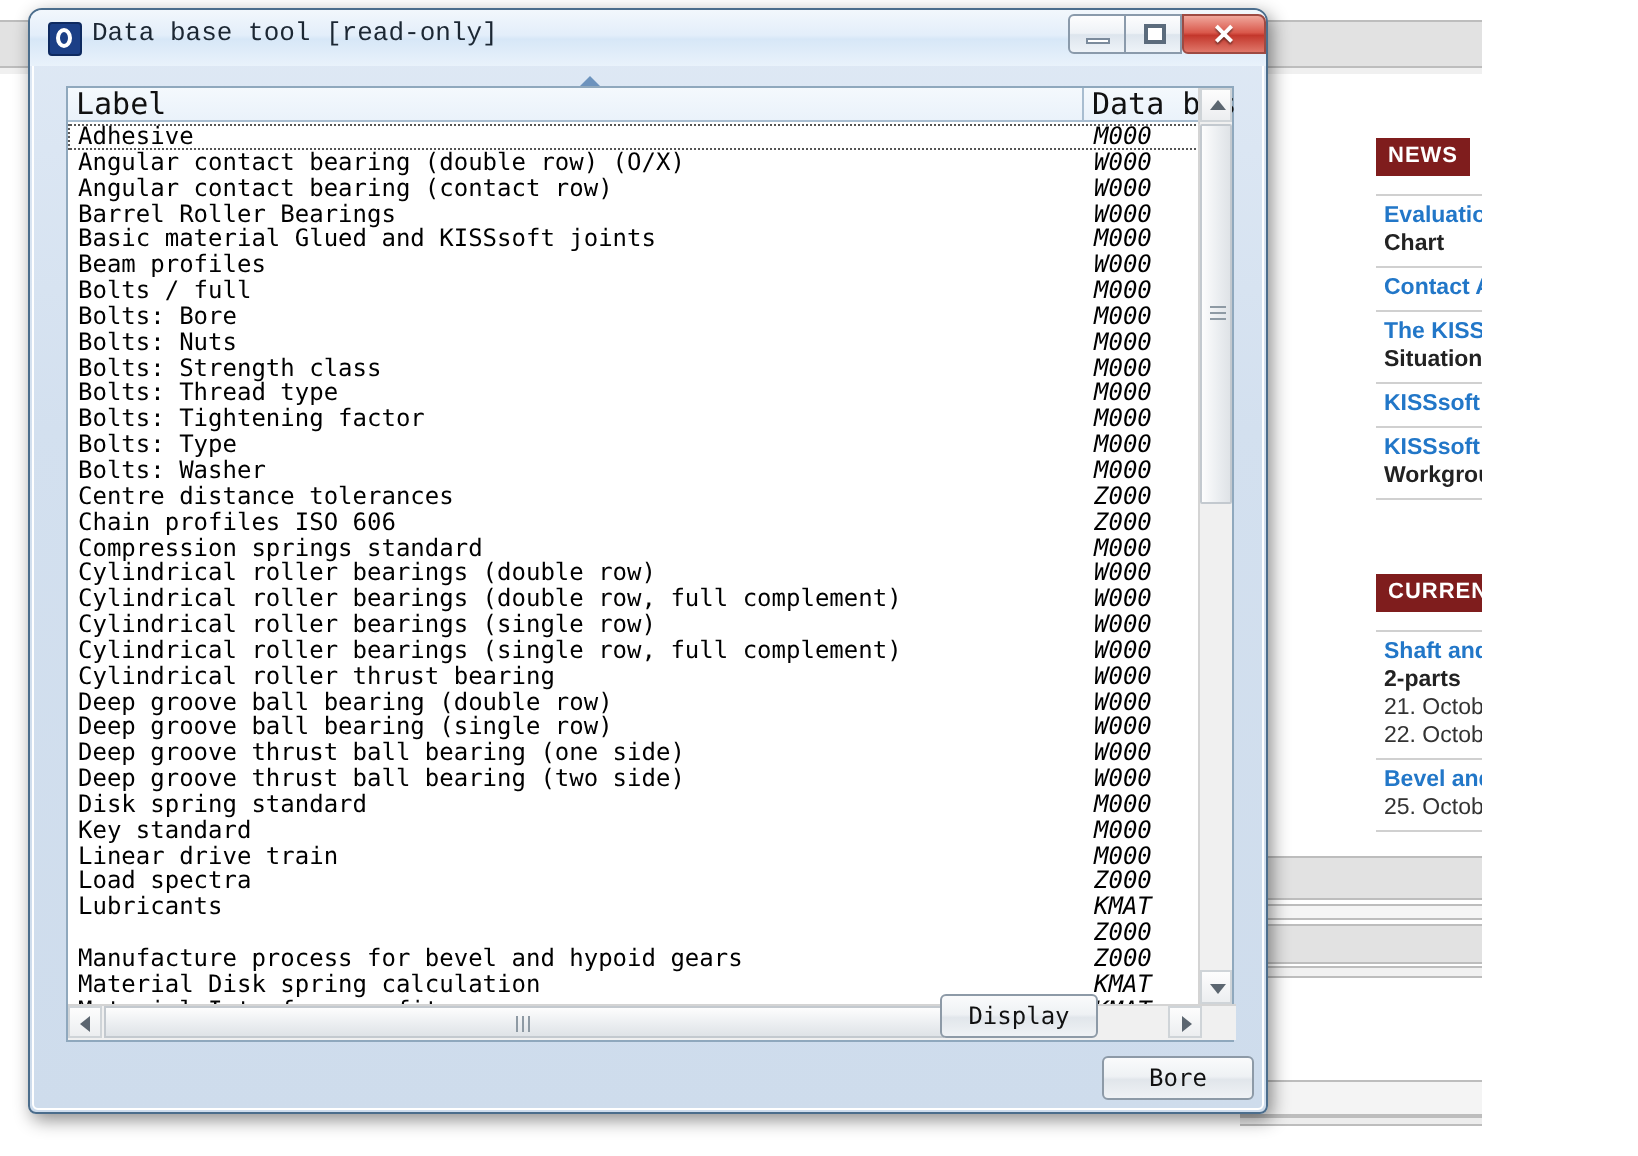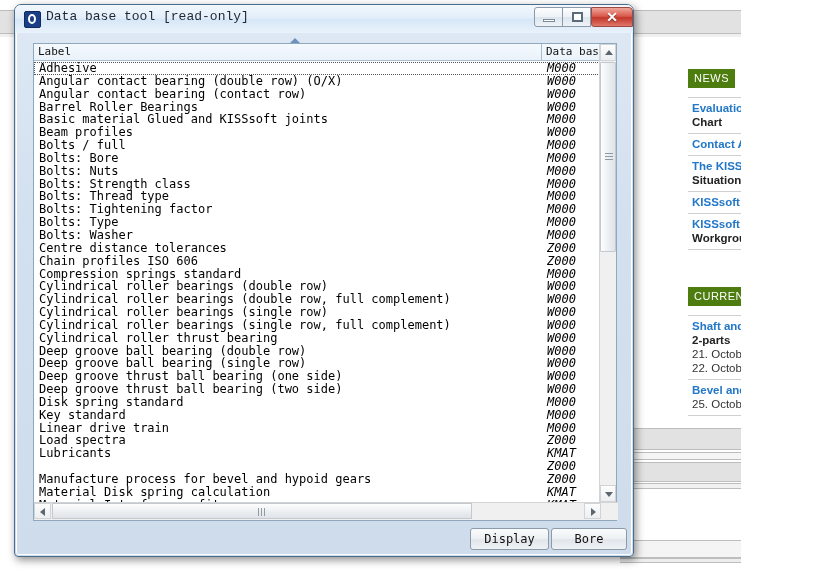--- a/index.html
+++ b/index.html
@@ -17,21 +17,21 @@
   #bg-mid-1{left:620px;top:428px;width:121px;height:20px;}
   #bg-mid-2{left:620px;top:452px;width:121px;height:6px;background:#f5f5f5;}
   #bg-mid-3{left:620px;top:462px;width:121px;height:18px;}
   #bg-mid-4{left:620px;top:483px;width:121px;height:4px;background:#f1f1f1;}
   #bg-bot-1{left:620px;top:540px;width:121px;height:16px;background:#f4f4f4;}
   #bg-bot-2{left:620px;top:558px;width:121px;height:3px;background:#ededed;}
 
   
   .panel{position:absolute;width:80px;}
   .panel-head{
-    background:#4d7c0f;color:#ffffff;font-size:11px;font-weight:normal;
+    background:#7f1d1d;color:#ffffff;font-size:11px;font-weight:bold;
     letter-spacing:.5px;padding:3px 6px 4px 6px;display:inline-block;
   }
   .panel-list{margin-top:9px;border-top:1px solid #d0d0d0;}
   .panel-item{
     border-bottom:1px solid #d0d0d0;padding:3px 4px 4px 4px;
     font-size:11.5px;line-height:14px;color:#2277c8;font-weight:bold;
     white-space:nowrap;overflow:hidden;
   }
   .panel-item .sub{color:#222;display:block;}
   .panel-item .date{color:#333;font-weight:normal;display:block;}
@@ -105,21 +105,21 @@
     background:linear-gradient(180deg,#f4f9fd 0%,#eaf2fa 100%);
     border-bottom:1px solid #a8bdd0;box-sizing:border-box;
   }
   #sort-caret{
     position:absolute;left:256px;top:-6px;width:0;height:0;
     border-left:5px solid transparent;border-right:5px solid transparent;
     border-bottom:5px solid #6d93bd;
   }
   .hcell{
     position:absolute;top:0;height:16px;line-height:16px;
-    font-family:"DejaVu Sans Mono", monospace;font-size:11px;color:#111;
+    font-family:"DejaVu Sans Mono", monospace;font-size:15px;color:#111;
     box-sizing:border-box;padding-left:4px;white-space:nowrap;overflow:hidden;
   }
   #hcell-label{left:0;width:508px;border-right:1px solid #a8bdd0;}
   #hcell-db{left:508px;width:76px;}
 
   #rows{
     position:absolute;left:0;top:18px;width:100%;height:441px;overflow:hidden;
   }
   .row{
     position:relative;height:12.85px;line-height:12.85px;white-space:nowrap;
@@ -179,21 +179,21 @@
   #hs-corner{position:absolute;right:0;top:0;width:16px;height:16px;background:#f0f0f0;}
 
   
   .dlgbtn{
     position:absolute;height:22px;box-sizing:border-box;
     border:1px solid #8d9aa7;border-radius:3px;
     background:linear-gradient(180deg,#fafbfc 0%,#eef1f4 46%,#e1e6eb 54%,#eff2f5 100%);
     font-family:"DejaVu Sans Mono", monospace;font-size:12px;color:#111;
     text-align:center;line-height:20px;cursor:default;
   }
-  #btn-display{left:455px;top:523px;width:79px;}
+  #btn-display{left:455px;top:492px;width:79px;}
   #btn-close-dlg{left:536px;top:523px;width:76px;}
 </style>
 </head>
 <body>
 
 <div id="bg-page">
   <div class="bg-bar" id="bg-top-bar"></div>
   <div class="bg-bar" id="bg-top-line"></div>
 
   <div class="panel" id="news-panel">

